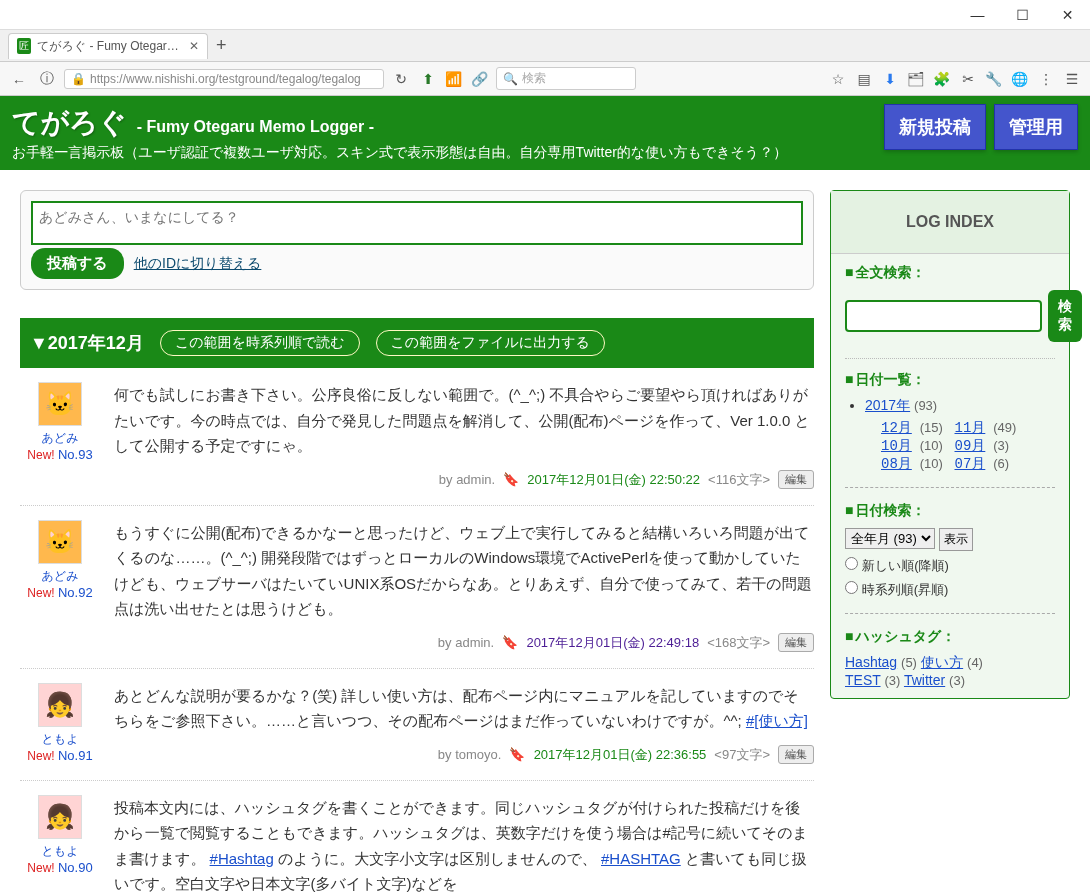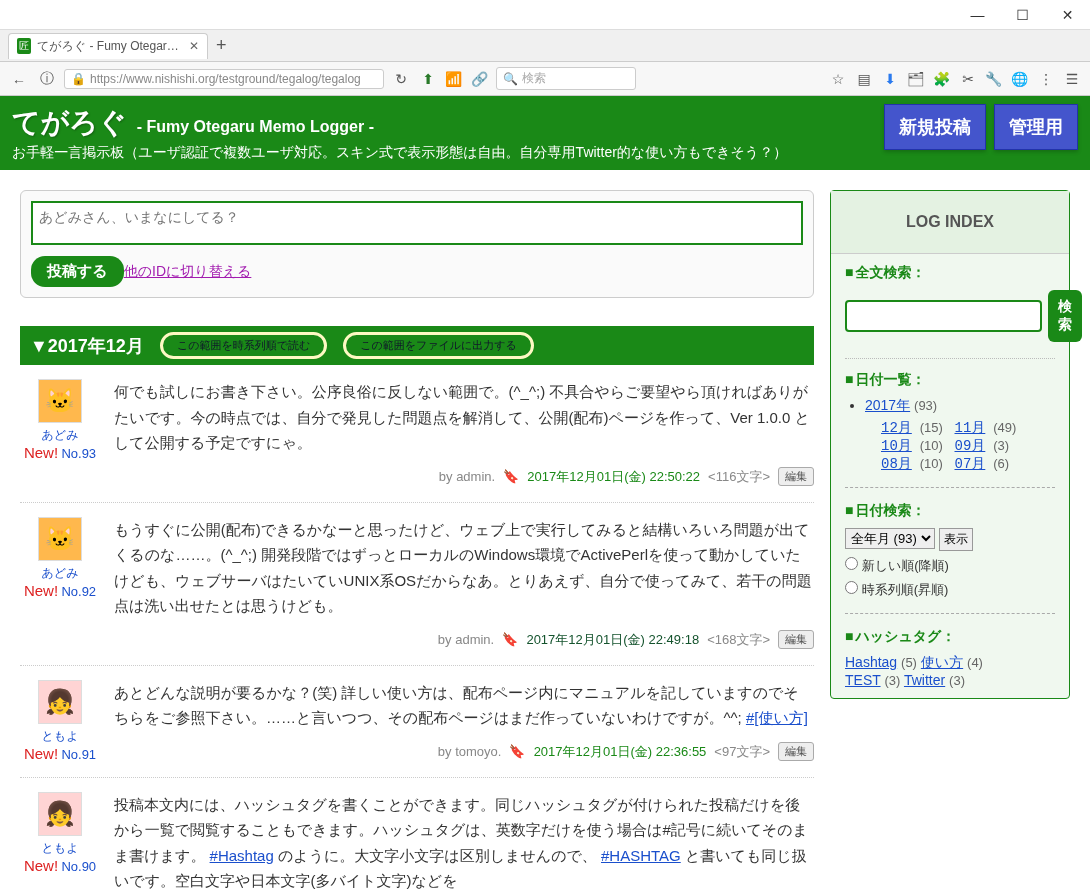--- a/index.html
+++ b/index.html
@@ -23,33 +23,33 @@
 .header-top { display: flex; align-items: baseline; gap: 10px; }
 .site-title { font-size: 28px; font-weight: bold; text-shadow: 1px 1px 2px rgba(0,0,0,0.3); }
 .site-subtitle { font-size: 16px; font-weight: bold; }
 .site-desc { font-size: 14px; margin-top: 2px; }
 .header-btns { position: absolute; top: 8px; right: 12px; display: flex; gap: 8px; }
 .hbtn { background: #4455cc; color: #fff; border: 1px solid #2233aa; border-radius: 0; padding: 10px 14px; font-size: 18px; font-weight: bold; box-shadow: 0 2px 4px rgba(0,0,0,0.2); }
 .content { display: flex; padding: 20px; gap: 16px; }
 .main { flex: 1; }
 .compose { border: 1px solid #ccc; border-radius: 6px; padding: 10px; background: #fafafa; }
 .compose textarea { width: 100%; height: 44px; border: 2px solid #1a8917; border-radius: 0; padding: 6px; font-size: 14px; resize: none; color: #888; }
-.compose-row { display: flex; align-items: center; gap: 0; margin-top: 8px; }
+.compose-row { display: flex; align-items: center; gap: 10px; }
 .post-btn { background: #1a8917; color: #fff; border: none; border-radius: 14px; padding: 6px 16px; font-size: 15px; font-weight: bold; }
-.link { color: #a21caf; text-decoration: underline; }
-.range-bar { background: #1a8917; color: #fff; padding: 6px 10px; margin-top: 28px; display: flex; align-items: center; gap: 16px; }
+.link { color: #0c4a6e; text-decoration: underline; }
+.range-bar { background: #1a8917; color: #fff; padding: 12px 10px; margin-top: 28px; display: flex; align-items: center; gap: 16px; }
 .range-title { font-size: 18px; font-weight: bold; }
-.range-btn { background: transparent; color: #0f172a; border: 3px solid #fef9c3; border-radius: 14px; padding: 3px 14px; font-size: 11px; }
+.range-btn { background: transparent; color: #ffffff; border: 1px solid #fef9c3; border-radius: 14px; padding: 3px 14px; font-size: 14px; }
 .post { display: flex; gap: 14px; padding: 14px 0; border-bottom: 1px dotted #ccc; }
 .post-side { width: 80px; text-align: center; font-size: 12px; }
 .avatar { width: 44px; height: 44px; margin: 0 auto 4px; border: 1px solid #ddd; background: #fff; display: flex; align-items: center; justify-content: center; font-size: 24px; }
 .avatar.cat { background: #ffb84d; }
 .avatar.girl { background: #ffd4d4; }
 .uname { color: #1a4fcc; }
-.newtag { color: #d22; font-size: 15px; display: inline; }
+.newtag { color: #d22; font-size: 12px; display: inline; }
 .pnum { color: #1a4fcc; font-size: 13px; }
 .post-body { flex: 1; font-size: 15px; color: #333; line-height: 1.7; }
 .post-meta { margin-top: 10px; font-size: 13px; color: #888; text-align: right; display: flex; justify-content: flex-end; align-items: center; gap: 8px; }
 .perma-icon { color: #1a8917; }
 .edit-btn { border: 1px solid #aaa; background: #eee; font-size: 11px; padding: 1px 6px; border-radius: 3px; color: #555; }
 .hashtag { color: #1a4fcc; }
 .sidebar { width: 240px; }
 .sbox { border: 1px solid #1a8917; border-radius: 4px; margin-bottom: 14px; background: #f0f8ef; }
 .sbox-title { text-align: center; font-weight: bold; font-size: 16px; color: #555; padding: 22px; border-bottom: 1px solid #ccc; background: #e4f2e2; }
 .sbox-body { padding: 10px 14px; }
@@ -168,21 +168,21 @@
         <div class="post-side">
           <div class="avatar cat">🐱</div>
           <div class="uname">あどみ</div>
           <div><span class="newtag">New!</span> <span class="pnum">No.92</span></div>
         </div>
         <div class="post-body">
           <div>もうすぐに公開(配布)できるかなーと思ったけど、ウェブ上で実行してみると結構いろいろ問題が出てくるのな……。(^_^;) 開発段階ではずっとローカルのWindows環境でActivePerlを使って動かしていたけども、ウェブサーバはたいていUNIX系OSだからなあ。とりあえず、自分で使ってみて、若干の問題点は洗い出せたとは思うけども。</div>
           <div class="post-meta">
             <span>by admin.</span>
             <span class="perma-icon">🔖</span>
-            <span style="color:#14532d">2017年12月01日(金) 22:49:18</span>
+            <span style="color:#4c1d95">2017年12月01日(金) 22:49:18</span>
             <span>&lt;168文字&gt;</span>
             <button class="edit-btn">編集</button>
           </div>
         </div>
       </div>
 
       <div class="post">
         <div class="post-side">
           <div class="avatar girl">👧</div>
           <div class="uname">ともよ</div>

